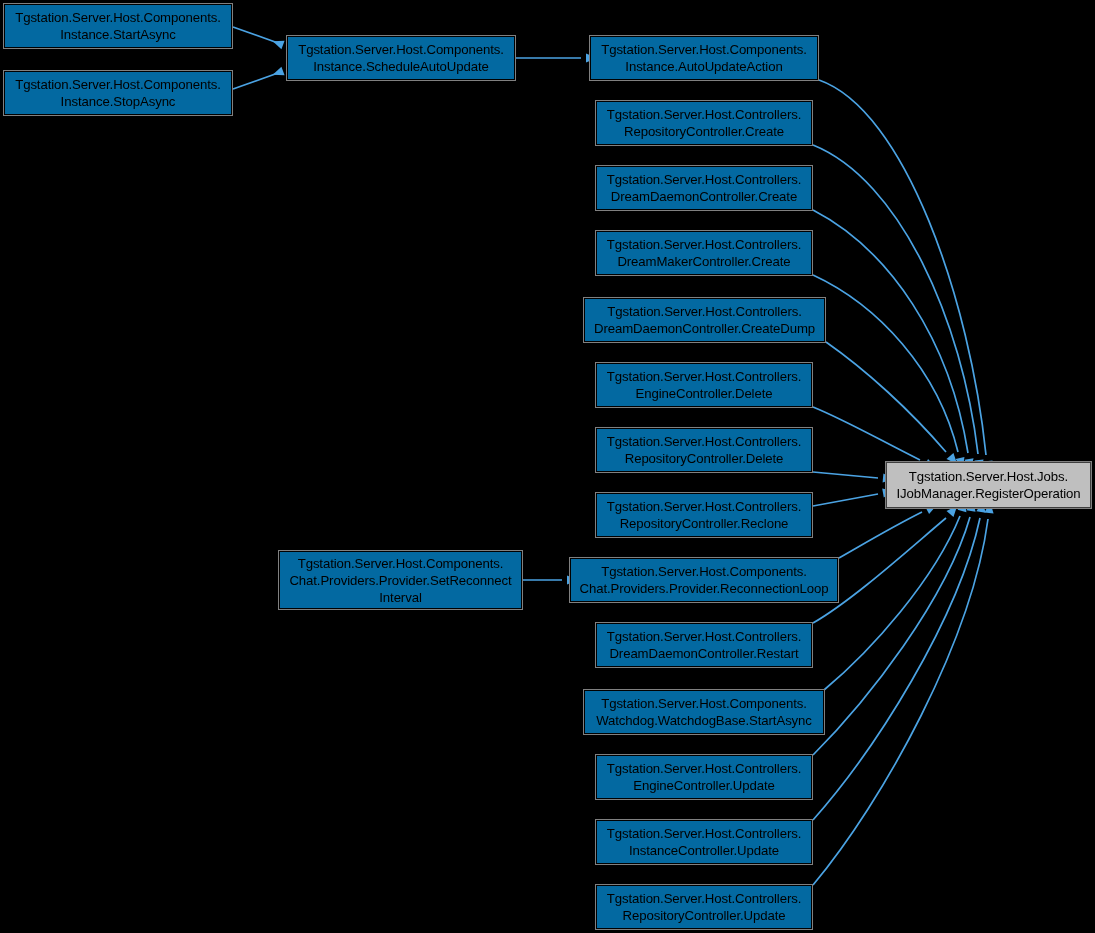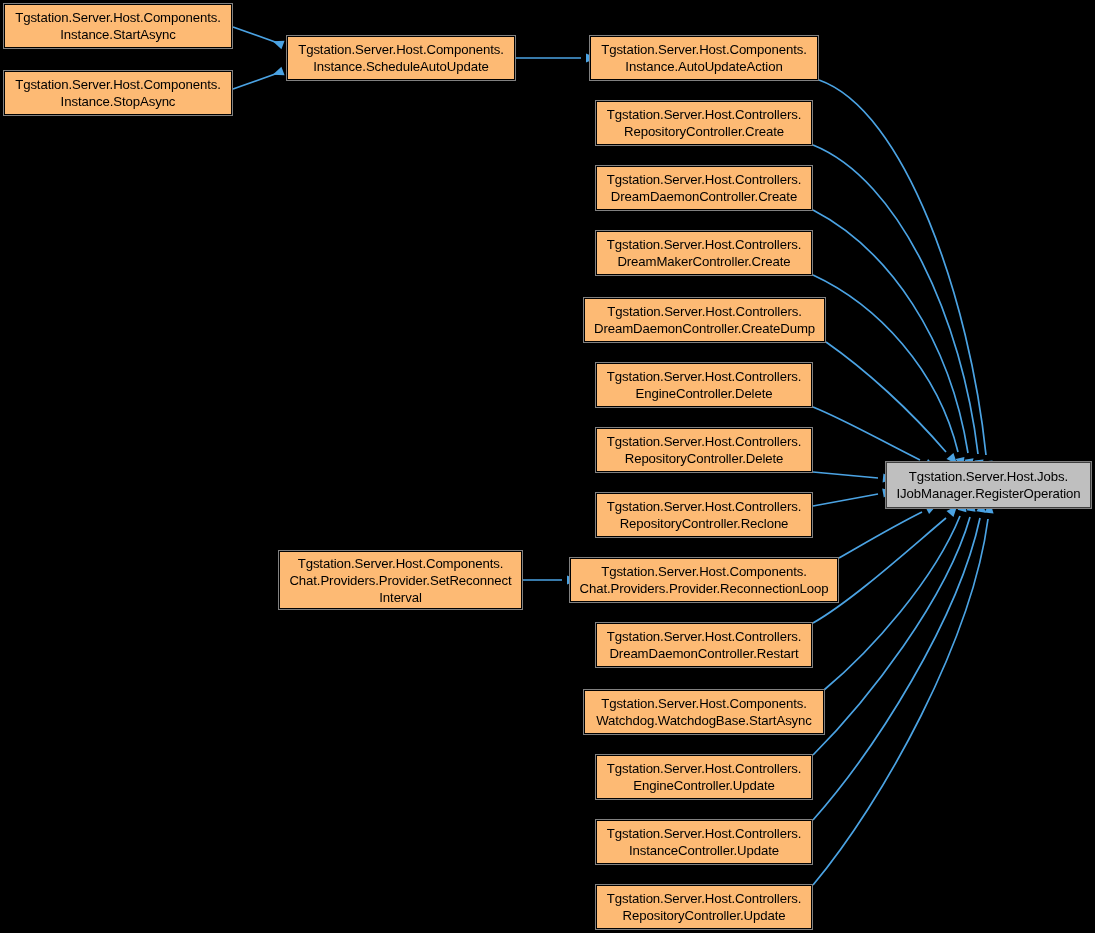--- a/index.html
+++ b/index.html
@@ -18,21 +18,21 @@
   #edges {
     position: absolute;
     left: 0;
     top: 0;
     width: 1095px;
     height: 933px;
   }
   .node {
     position: absolute;
     box-sizing: border-box;
-    background: #fdba74;
+    background: #0369a1;
     border: 1px solid #000000;
     outline: 1px solid #808080;
     display: flex;
     align-items: center;
     justify-content: center;
     text-align: center;
     color: #000000;
     font-size: 13.2px;
     line-height: 17px;
     letter-spacing: -0.1px;

